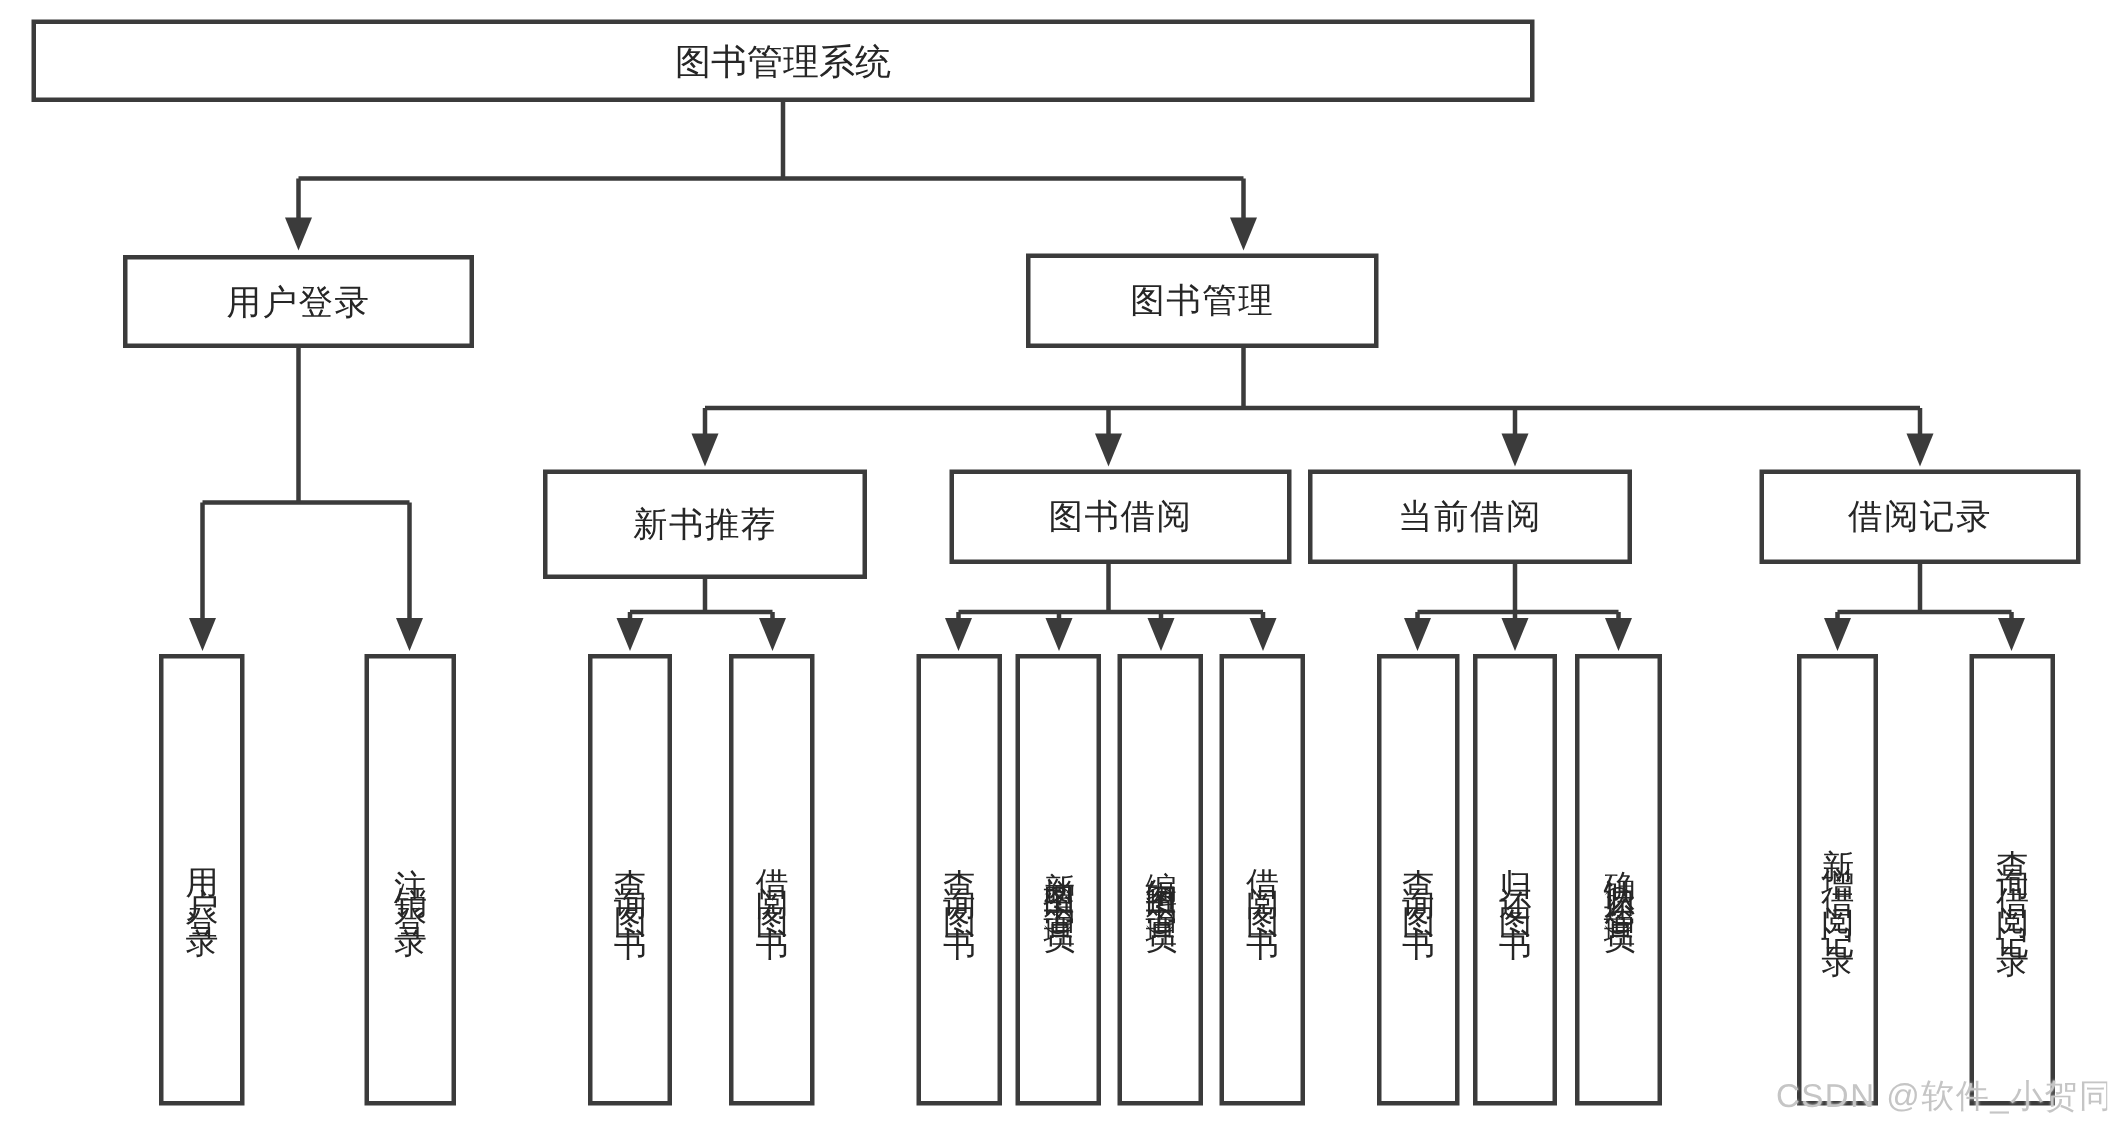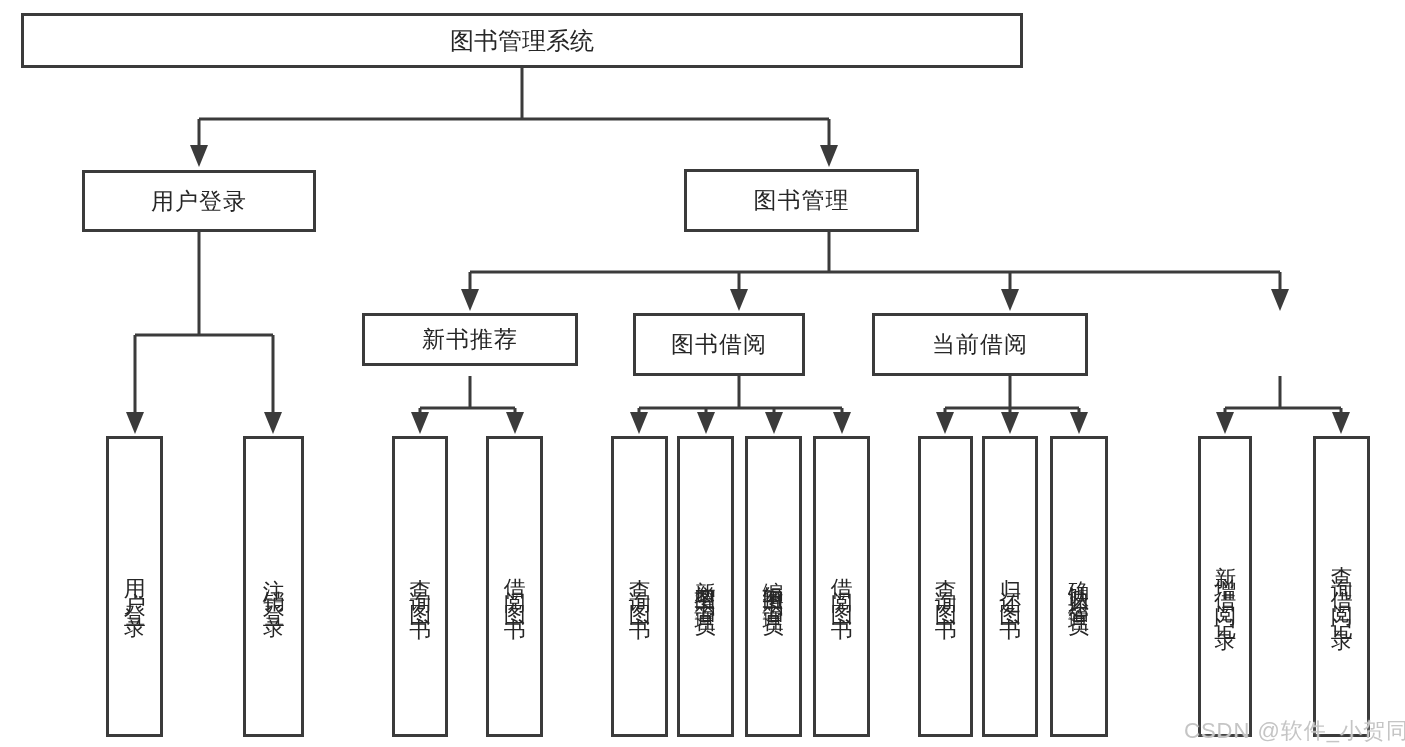--- a/index.html
+++ b/index.html
@@ -103,28 +103,31 @@
     <span class="label">图书管理系统</span>
   </div>
 
   <div class="box hbox" style="left:82px; top:170px; width:234px; height:62px">
     <span class="label">用户登录</span>
   </div>
   <div class="box hbox" style="left:684px; top:169px; width:235px; height:63px">
     <span class="label">图书管理</span>
   </div>
 
-  <div class="box hbox" style="left:362px; top:313px; width:216px; height:53px">
+  <div class="box hbox" style="left:362px; top:313px; width:216px; height:73px">
     <span class="label">新书推荐</span>
   </div>
-  <div class="box hbox" style="left:633px; top:313px; width:172px; height:63px">
+  <div class="box hbox" style="left:633px; top:313px; width:228px; height:63px">
     <span class="label">图书借阅</span>
   </div>
   <div class="box hbox" style="left:872px; top:313px; width:216px; height:63px">
     <span class="label">当前借阅</span>
+  </div>
+  <div class="box hbox" style="left:1173px; top:313px; width:214px; height:63px">
+    <span class="label">借阅记录</span>
   </div>
 
   <div class="box leaf" style="left:106px; top:436px; width:57px; height:301px">
     <span class="label">用户登录</span>
   </div>
   <div class="box leaf" style="left:243px; top:436px; width:61px; height:301px">
     <span class="label">注销登录</span>
   </div>
 
   <div class="box leaf" style="left:392px; top:436px; width:56px; height:301px">

